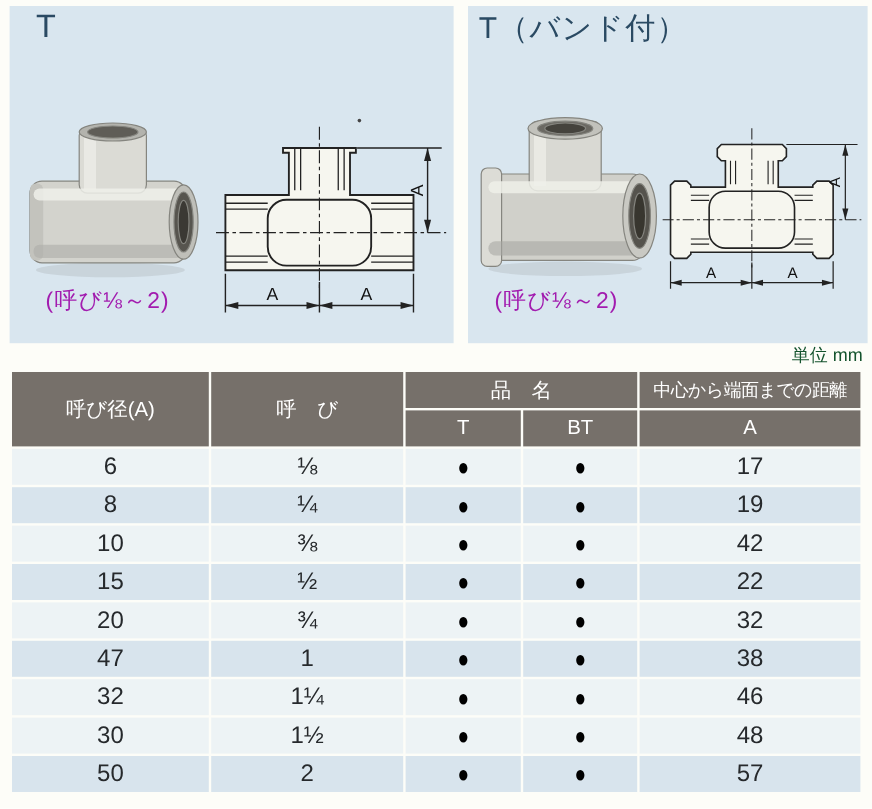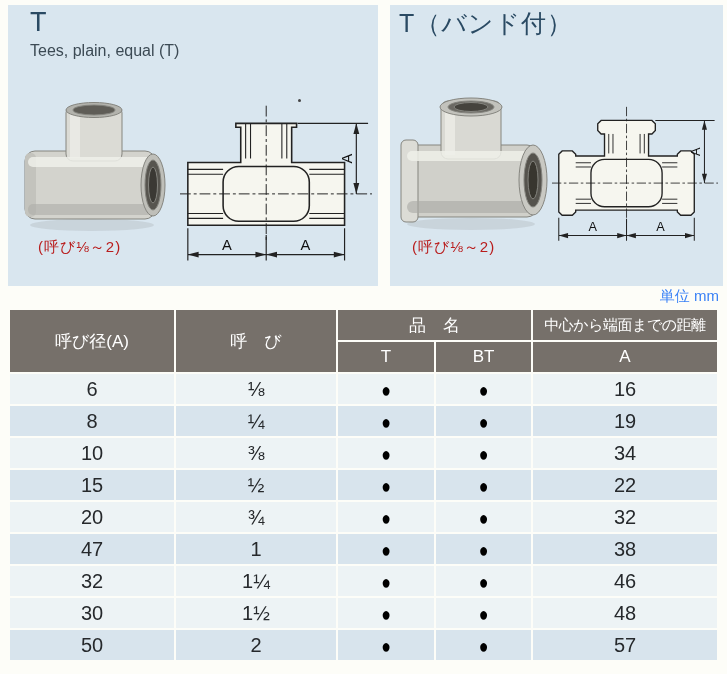--- a/index.html
+++ b/index.html
@@ -5,45 +5,44 @@
   * { margin:0; padding:0; box-sizing:border-box; }
   body { font-family: "Liberation Sans", "DejaVu Sans", sans-serif; }
   .page { position:relative; width:727px; height:674px; background:#fdfdf8; overflow:hidden; }
 
   .panel { position:absolute; top:5px; height:281px; background:#d9e6ef; }
   .panel-left  { left:8px;   width:370px; }
   .panel-right { left:390px; width:333px; }
 
   .p-title { position:absolute; font-size:27px; color:#2a4a63; font-weight:normal; letter-spacing:1px; }
   .p-sub   { position:absolute; font-size:16px; color:#3c4a54; }
-  .p-cap   { position:absolute; font-size:15px; color:#b91c1c; letter-spacing:1px; }
+  .p-cap   { position:absolute; font-size:19px; color:#a21caf; letter-spacing:1px; }
   .photo, .diagram { position:absolute; }
 
   .speck { position:absolute; left:298px; top:99px; width:3px; height:3px; background:#444; border-radius:50%; }
 
-  .unit { position:absolute; top:287px; right:8px; font-size:15px; color:#3b82f6; }
+  .unit { position:absolute; top:287px; right:8px; font-size:15px; color:#14532d; }
 
   table.spec { position:absolute; left:8px; top:308px; border-collapse:separate; border-spacing:2px; table-layout:fixed; font-family:Liberation Sans, sans-serif; }
   table.spec th { background:#76706a; color:#ffffff; font-weight:normal; font-size:17px; height:30px; text-align:center; vertical-align:middle; }
   table.spec th.long { font-size:15px; letter-spacing:-0.5px;margin-top:16px; }
   table.spec td { height:30px; text-align:center; vertical-align:middle; font-size:20px; color:#26292c; }
   tr.r-light td { background:#edf3f5; }
   tr.r-dark  td { background:#d8e4ed; }
   .dot { display:inline-block; font-size:16px; line-height:1; color:#000; transform:scaleY(1.25); }
 
   svg text { font-family:"Liberation Sans", sans-serif; }
 </style>
 </head>
 <body>
 
 <div class="page">
 
   <section class="panel panel-left">
     <h2 class="p-title" style="left:22px; top:2px;">T</h2>
-    <div class="p-sub" style="left:22px; top:37px;">Tees, plain, equal (T)</div>
 
     <div class="photo" style="left:12px; top:96px; width:150px; height:135px;">
       <svg width="150" height="135" viewBox="0 0 150 135">
         <ellipse cx="72" cy="124" rx="62" ry="6" fill="#c2ccd3" opacity="0.7"></ellipse>
         <g stroke="#85857f" stroke-width="1">
           <rect x="5" y="50" width="130" height="68" rx="10" fill="#d3d3cd"></rect>
           <rect x="46" y="5" width="56" height="55" rx="7" fill="#dbdbd5"></rect>
         </g>
         <rect x="5" y="52" width="11" height="64" rx="5" fill="#c3c3bd"></rect>
         <rect x="8" y="56" width="124" height="10" rx="5" fill="#eff0ea" opacity="0.85"></rect>
@@ -164,35 +163,35 @@
         <th>BT</th>
         <th>A</th>
       </tr>
     </thead>
     <tbody>
         <tr class="r-light">
           <td>6</td>
           <td>⅛</td>
           <td><span class="dot">●</span></td>
           <td><span class="dot">●</span></td>
-          <td>16</td>
+          <td>17</td>
         </tr>
         <tr class="r-dark">
           <td>8</td>
           <td>¼</td>
           <td><span class="dot">●</span></td>
           <td><span class="dot">●</span></td>
           <td>19</td>
         </tr>
         <tr class="r-light">
           <td>10</td>
           <td>⅜</td>
           <td><span class="dot">●</span></td>
           <td><span class="dot">●</span></td>
-          <td>34</td>
+          <td>42</td>
         </tr>
         <tr class="r-dark">
           <td>15</td>
           <td>½</td>
           <td><span class="dot">●</span></td>
           <td><span class="dot">●</span></td>
           <td>22</td>
         </tr>
         <tr class="r-light">
           <td>20</td>

